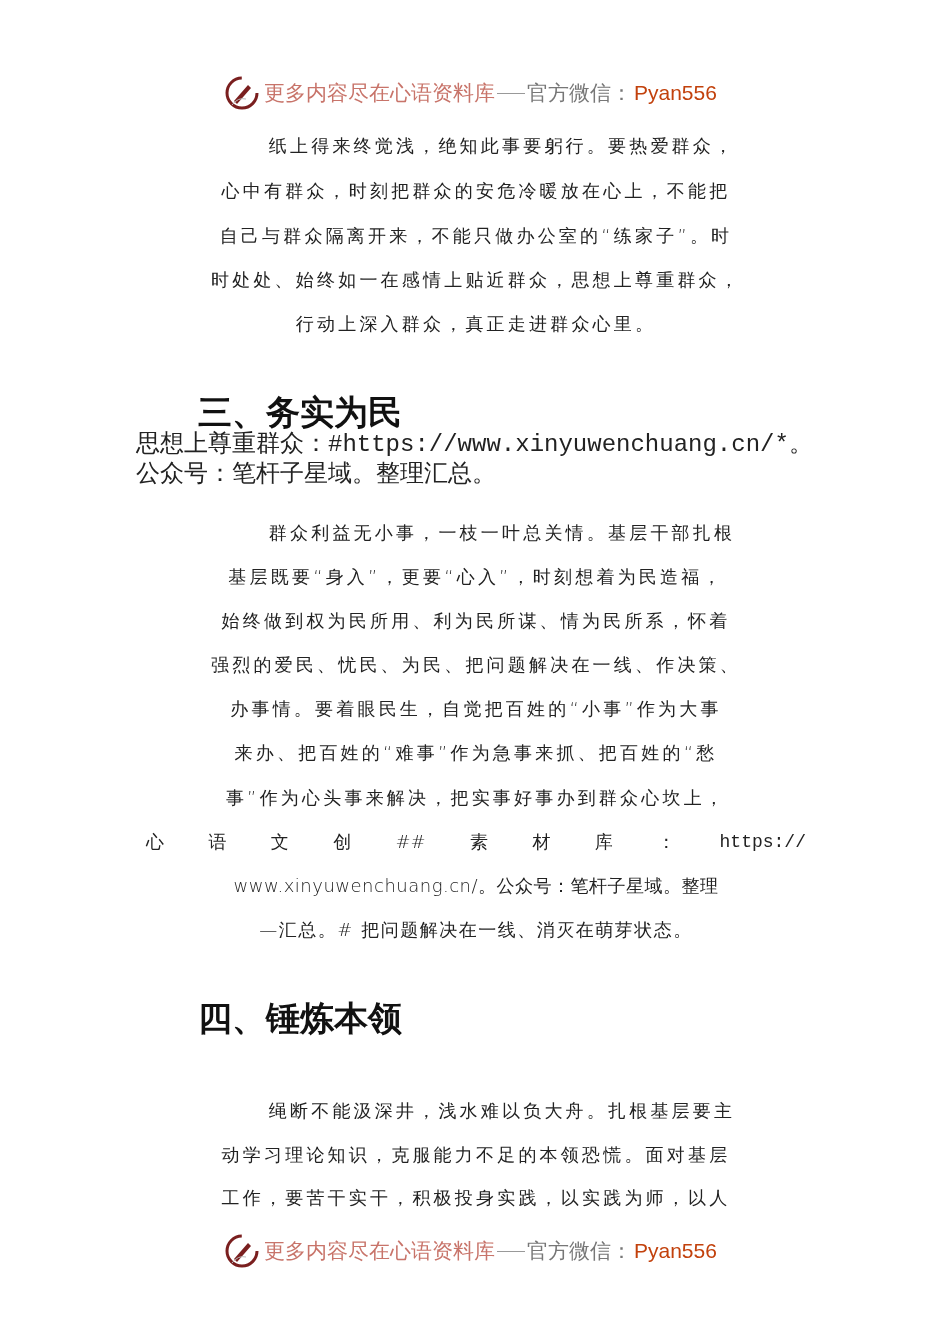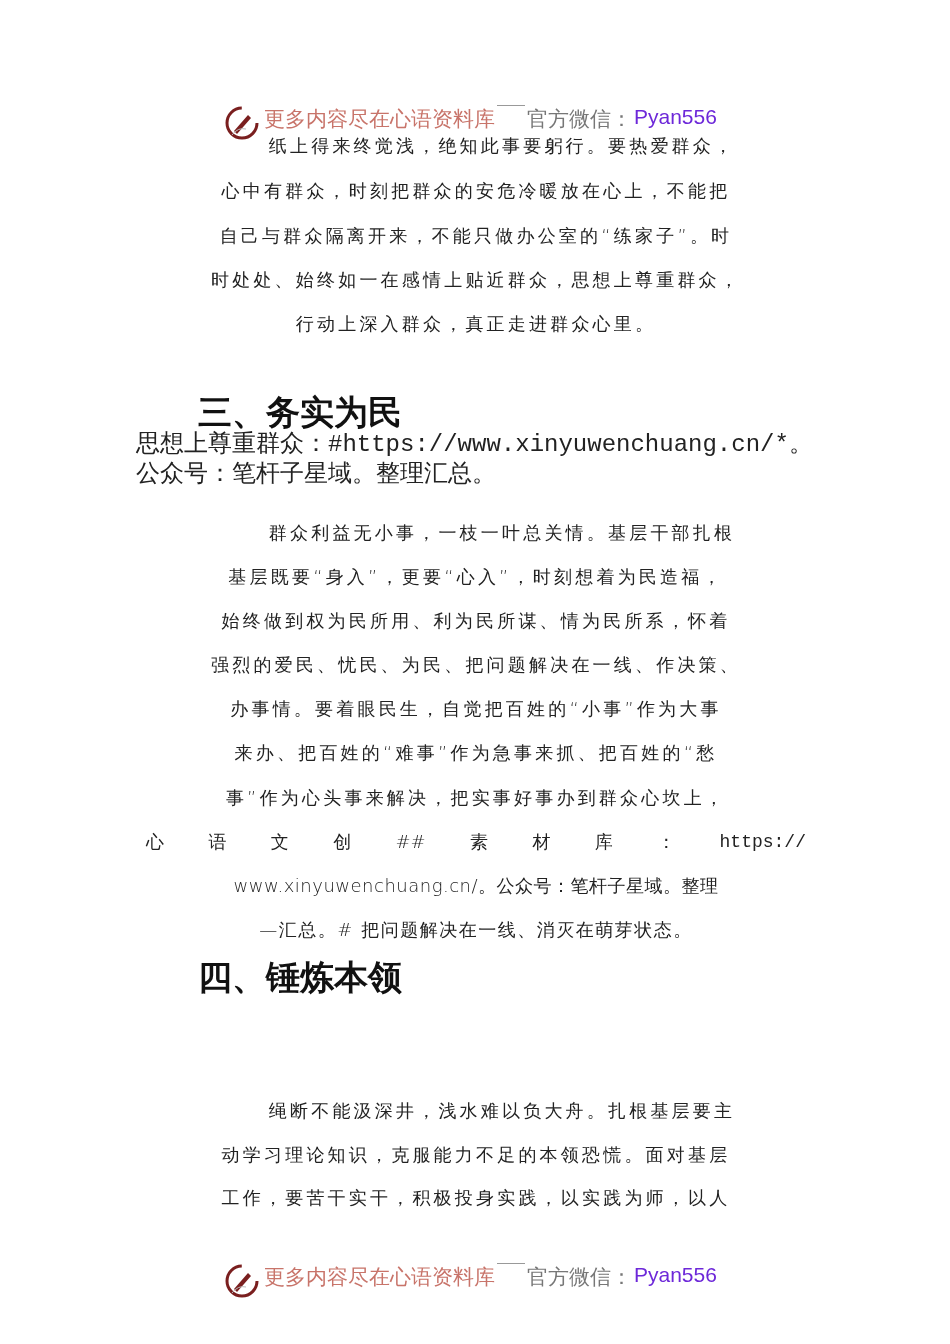--- a/index.html
+++ b/index.html
@@ -1,24 +1,24 @@
 <!DOCTYPE html>
 <html><head>
 <meta charset="utf-8">
 <style>
   html, body { margin: 0; padding: 0; background: #ffffff; }
   body { width: 950px; height: 1344px; position: relative; overflow: hidden;
          font-family: "DejaVu Serif", "Liberation Serif", serif; color: #1a1a1a; }
-  .banner { position: absolute; left: 224px; height: 40px; display: flex; align-items: flex-start; margin-top: 32px; }
+  .banner { position: absolute; left: 224px; height: 40px; display: flex; align-items: center; }
   .banner.top { top: 73px; }
   .banner.bottom { top: 1231px; }
   .logo { width: 36px; height: 36px; margin-right: 4px; }
   .b-red { color: #c8746a; font-size: 21px; font-family: "DejaVu Serif", serif; letter-spacing: 0px; }
   .b-gray { color: #777; font-size: 21px; font-family: "DejaVu Serif", serif; }
-  .b-id { color: #6d28d9; font-size: 21px; font-family: "Liberation Sans", sans-serif; margin-left: 2px; }
+  .b-id { color: #c2410c; font-size: 21px; font-family: "Liberation Sans", sans-serif; margin-left: 2px; }
   .b-dash { display:inline-block; width: 28px; height: 1px; background: #999; margin: 0 2px; vertical-align: middle; }
 
   .line { position: absolute; left: 146px; width: 660px; font-size: 18px; line-height: 30px;
           white-space: nowrap; letter-spacing: 3.2px; font-family: "DejaVu Sans", sans-serif; font-weight: 300; color:#222;text-align:center; }
   .indent { left: 198px; width: 608px; }
   .justify { display: flex; justify-content: space-between; letter-spacing: 0; }
   .heading { position: absolute; left: 198px; font-size: 34px; font-weight: bold; line-height: 30px;
              font-family: "DejaVu Sans", sans-serif; color: #111; }
   .mono { position: absolute; left: 136px; font-size: 24px; line-height: 30px; white-space: nowrap;
           font-family: "Liberation Mono", "DejaVu Sans Mono", monospace; color:#222; }
@@ -63,21 +63,21 @@
   <span>##</span>
   <span>素</span>
   <span>材</span>
   <span>库</span>
   <span>：</span>
   <span style="font-family:'Liberation Mono',monospace;">https://</span>
 </div>
 <div class="line" style="top:871px; letter-spacing:0.5px;">www.xinyuwenchuang.cn/。公众号：笔杆子星域。整理</div>
 <div class="line" style="top:915px; letter-spacing:1.5px;">—汇总。# 把问题解决在一线、消灭在萌芽状态。</div>
 
-<div class="heading" style="top:962px">四、锤炼本领</div>
+<div class="heading" style="top:1003px">四、锤炼本领</div>
 
 <div class="line indent" style="top:1096px">绳断不能汲深井，浅水难以负大舟。扎根基层要主</div>
 <div class="line" style="top:1140px">动学习理论知识，克服能力不足的本领恐慌。面对基层</div>
 <div class="line" style="top:1183px">工作，要苦干实干，积极投身实践，以实践为师，以人</div>
 
 <div class="banner bottom">
   <svg class="logo" viewBox="0 0 36 36">
     <circle cx="18" cy="18" r="15" fill="none" stroke="#7a1f1f" stroke-width="3" stroke-dasharray="70 25"></circle>
     <path d="M10 26 L24 10 L27 13 L13 29 Z" fill="#7a1f1f"></path>
     <path d="M8 30 Q14 22 22 24" fill="none" stroke="#bbb" stroke-width="1"></path>

